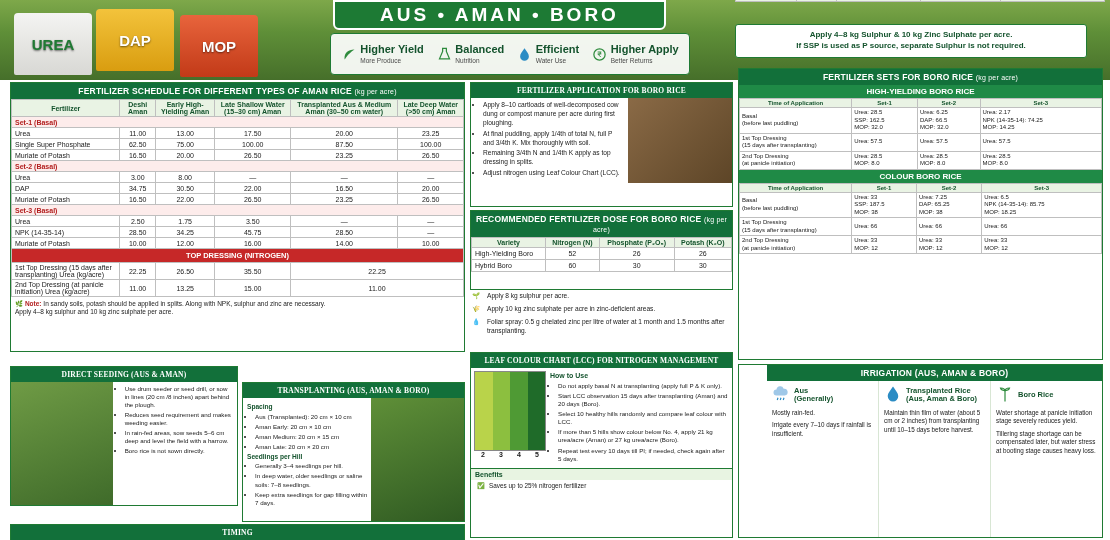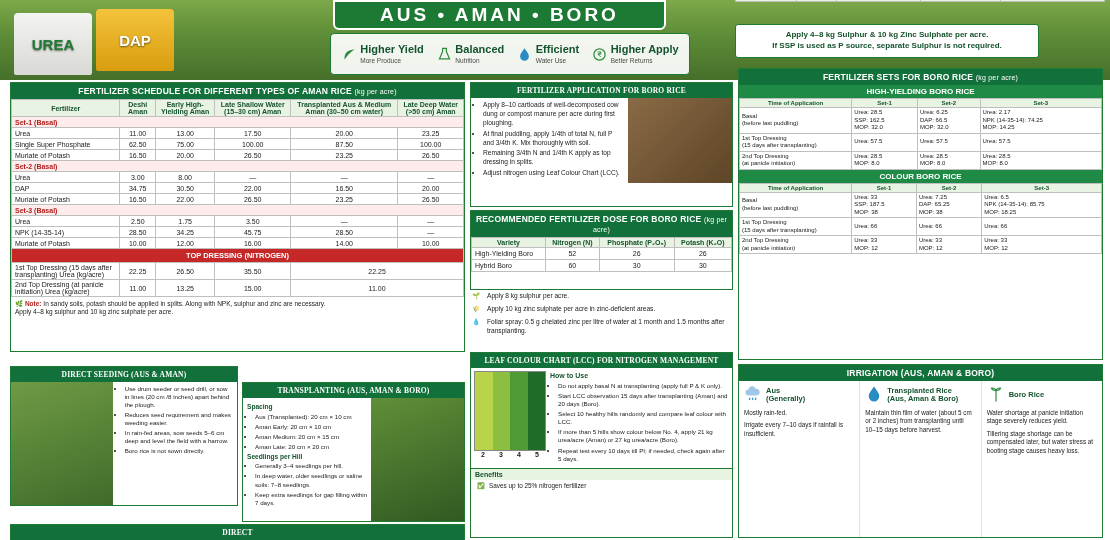--- a/index.html
+++ b/index.html
@@ -51,21 +51,21 @@
     display:flex; align-items:center; justify-content:space-around; padding:2px 4px;
   }
   .benefit { display:flex; align-items:center; gap:3px; }
   .benefit .ic { width:16px; height:16px; flex:0 0 16px; display:flex; align-items:center; justify-content:center; }
   .benefit .t1 { font-size:11px; font-weight:bold; color:#14532d; line-height:1.1; }
   .benefit .t2 { font-size:6.5px; color:#4a4a4a; line-height:1.1; }
 
   .top-right-table { position:absolute; left:735px; top:-8px; width:370px; }
   .top-right-table th { font-size:6px; background:#e9f3e4; }
   .sulphur-note {
-    position:absolute; left:735px; top:24px; width:304px; height:34px;
+    position:absolute; left:735px; top:24px; width:352px; height:34px;
     background:#ffffff; border:1px solid #1f7a33; border-radius:3px;
     display:flex; flex-direction:column; align-items:center; justify-content:center;
     font-size:8px; color:#14532d; font-weight:bold; text-align:center; line-height:1.35;
   }
 
   
   #panel-schedule { left:10px; top:82px; width:455px; height:270px; }
   #panel-schedule table td { height:11px; }
   .td-label { font-weight:normal; }
   .topdress-hdr { background:#c62828; color:#fff; font-weight:bold; text-align:center; font-size:7.5px; padding:2px; }
@@ -99,21 +99,21 @@
   .lcc-how li { margin-left:8px; margin-bottom:2px; }
   .benefits-bar { background:#e8f4e2; border-top:1px solid #1f7a33; padding:2px 4px; font-size:7px; font-weight:bold; color:#14532d; }
   .benefits-line { font-size:6.4px; padding:2px 6px; display:flex; gap:4px; align-items:flex-start; }
 
   
   #panel-sets { left:738px; top:68px; width:365px; height:292px; }
   #panel-sets table td, #panel-sets table th { font-size:6px; padding:1px 2px; }
   .cellmulti { line-height:1.25; }
 
   
-  #panel-irrig { left:738px; top:364px; width:365px; height:174px; }
+  #panel-irrig { left:738px; top:364px; width:365px; height:174px;padding-left:28px; }
   .irr-body { display:flex; height:calc(100% - 16px); }
   .irr-col { flex:1; padding:4px 5px; font-size:6.3px; line-height:1.35; border-right:1px solid #d8e6d4; }
   .irr-col:last-child { border-right:none; }
   .irr-head { display:flex; align-items:center; gap:4px; margin-bottom:3px; }
   .irr-title { font-size:7.5px; font-weight:bold; color:#14532d; line-height:1.15; }
   .irr-col p { margin-bottom:4px; }
 
   
   #panel-seed { left:10px; top:366px; width:228px; height:140px; }
   #panel-trans { left:242px; top:382px; width:223px; height:140px; }
@@ -132,20 +132,21 @@
 <body>
 
 <div class="page">
 
   <div id="top-banner">
     <div class="bg-field"></div>
 
     <div class="bag-row">
       <div class="bag urea">UREA</div>
       <div class="bag dap">DAP</div>
+      <div class="bag mop">MOP</div>
     </div>
 
     <div class="title-pill">AUS • AMAN • BORO</div>
 
     <div class="benefit-box">
       <div class="benefit">
         <span class="ic">
           <svg width="15" height="15" viewBox="0 0 24 24">
               <path d="M20 4C9 4 4 10 4 18c0 1 .5 2 .5 2S8 12 20 4z" fill="#2e8b3d"></path>
             </svg>
@@ -594,16 +595,16 @@
           <li>Generally 3–4 seedlings per hill.</li>
           <li>In deep water, older seedlings or saline soils: 7–8 seedlings.</li>
           <li>Keep extra seedlings for gap filling within 7 days.</li>
         </ul>
       </div>
       <div class="ph man" style="width:42%"></div>
     </div>
   </div>
 
   <div class="panel" id="panel-timing">
-    <div class="hdr hdr-sm">DIRECT</div>
+    <div class="hdr hdr-sm">TIMING</div>
   </div>
 
 </div>
 
 </body></html>

